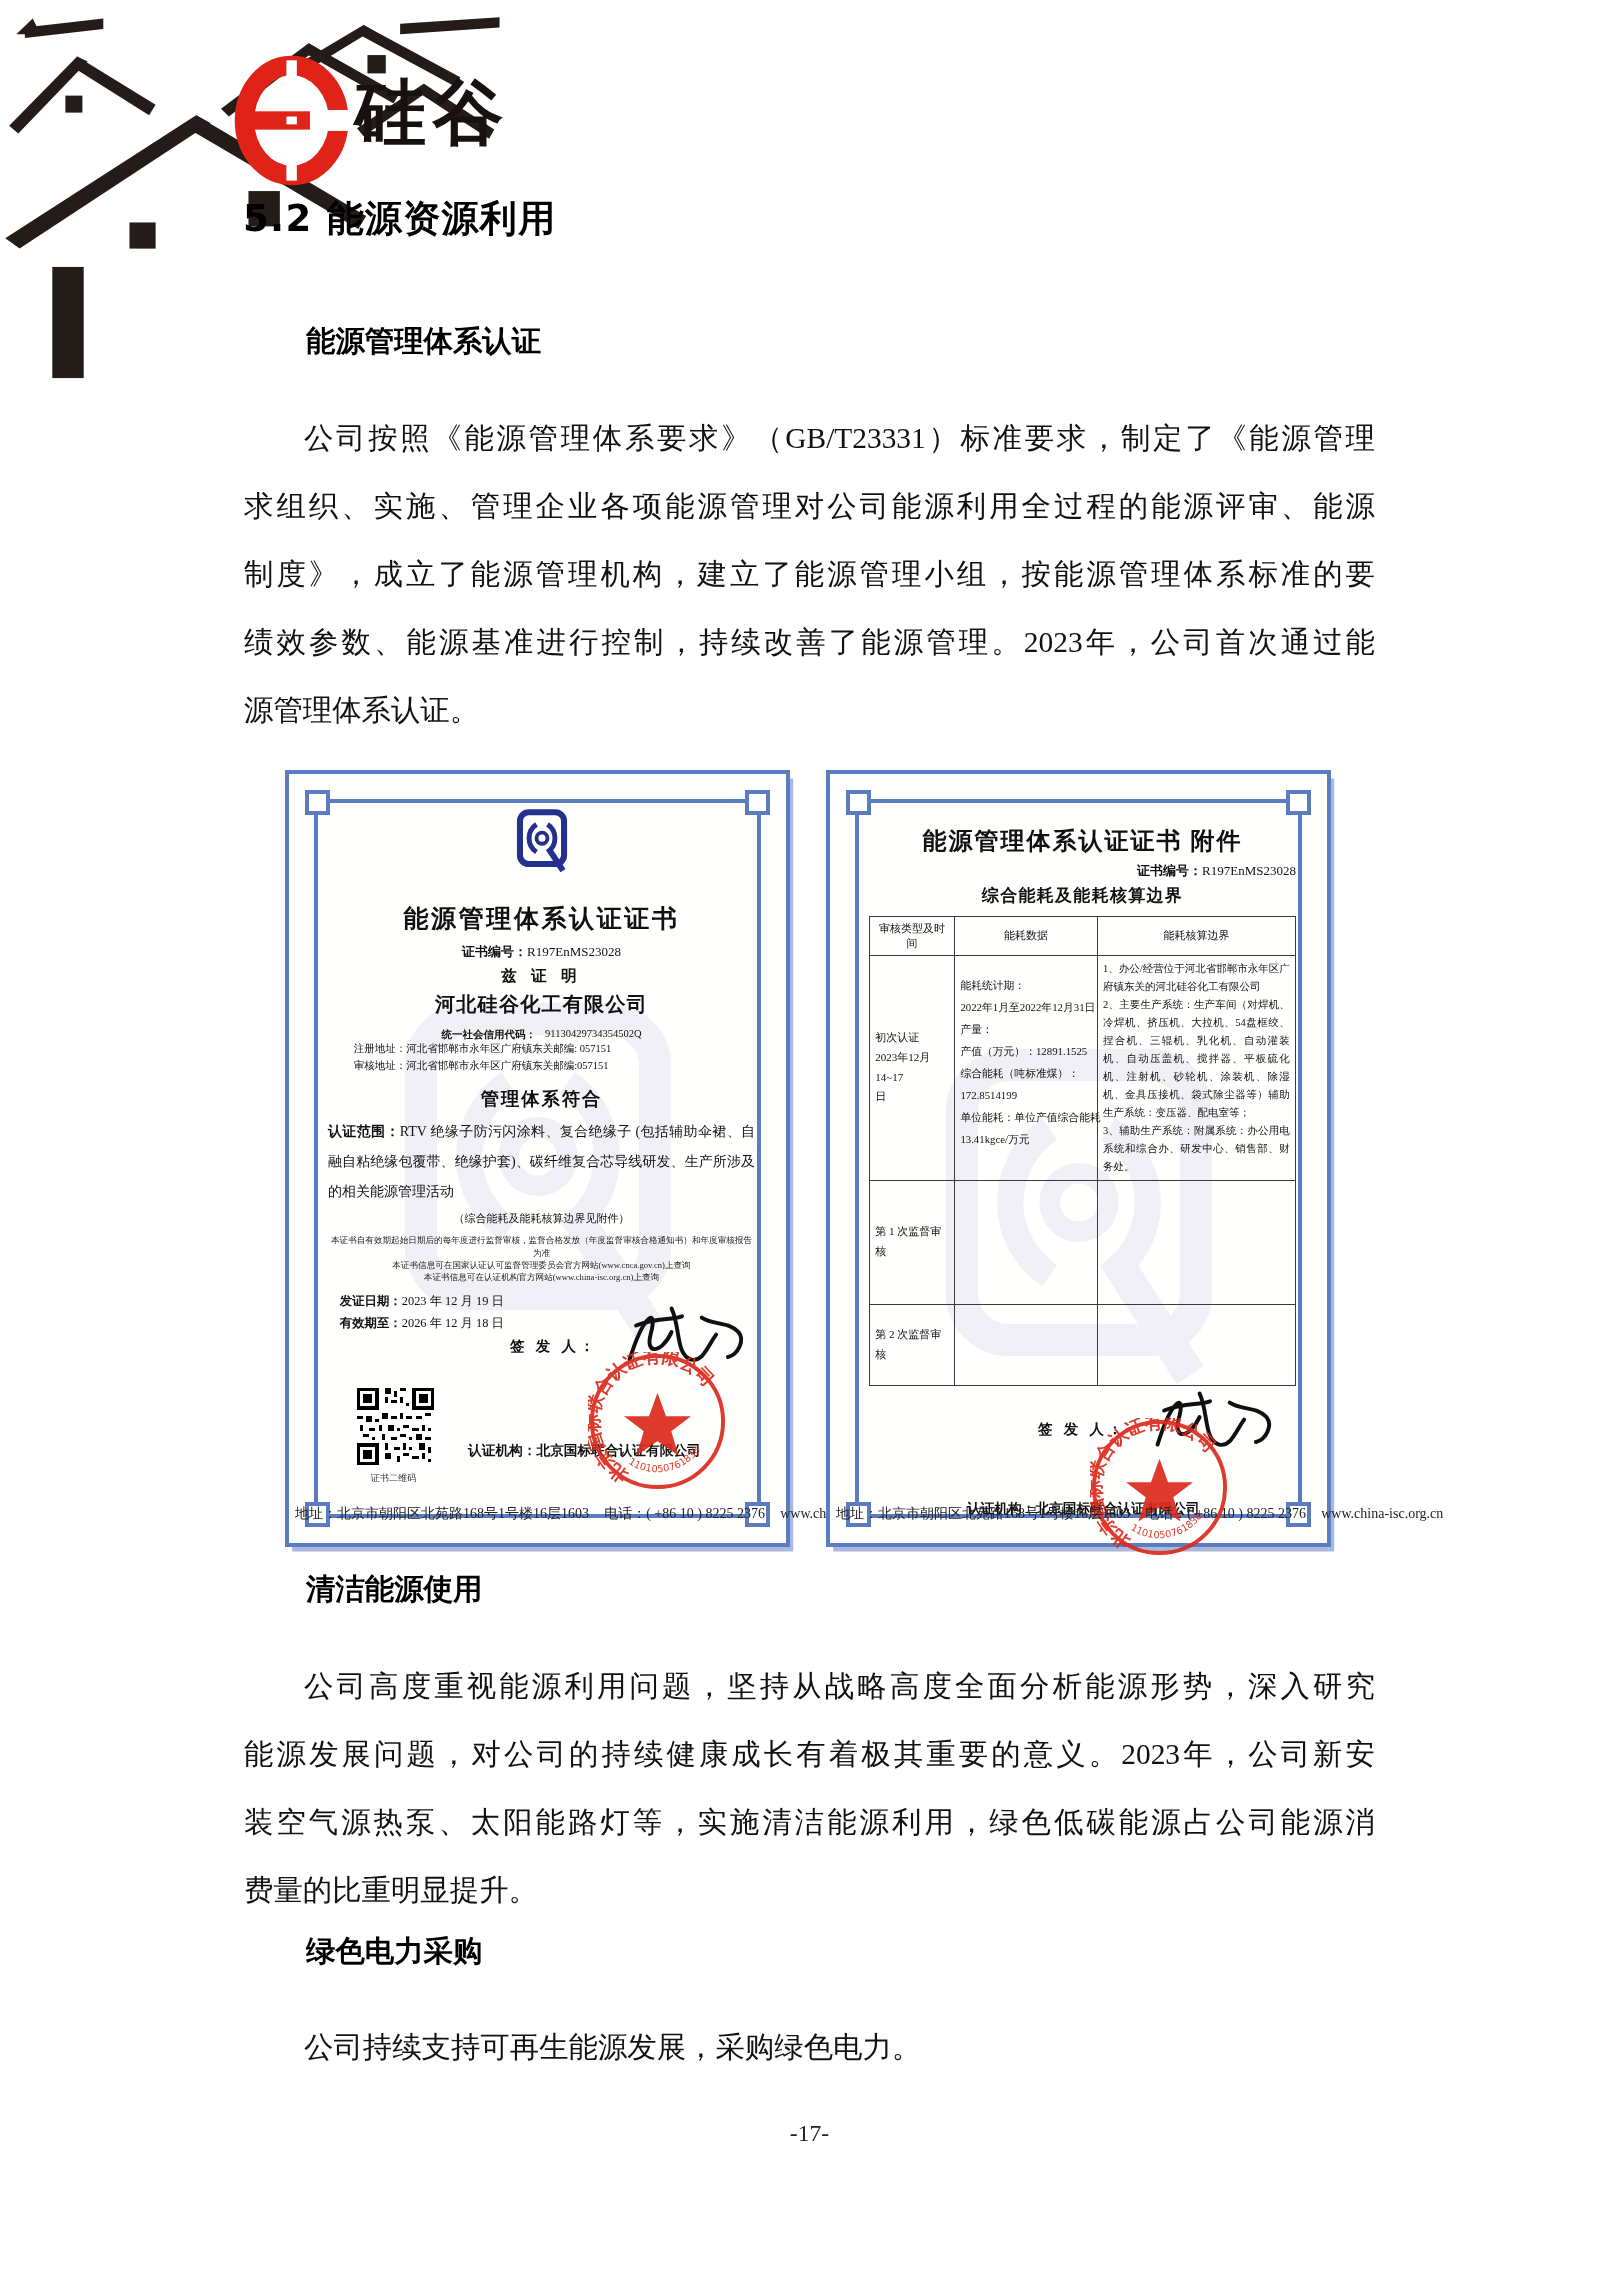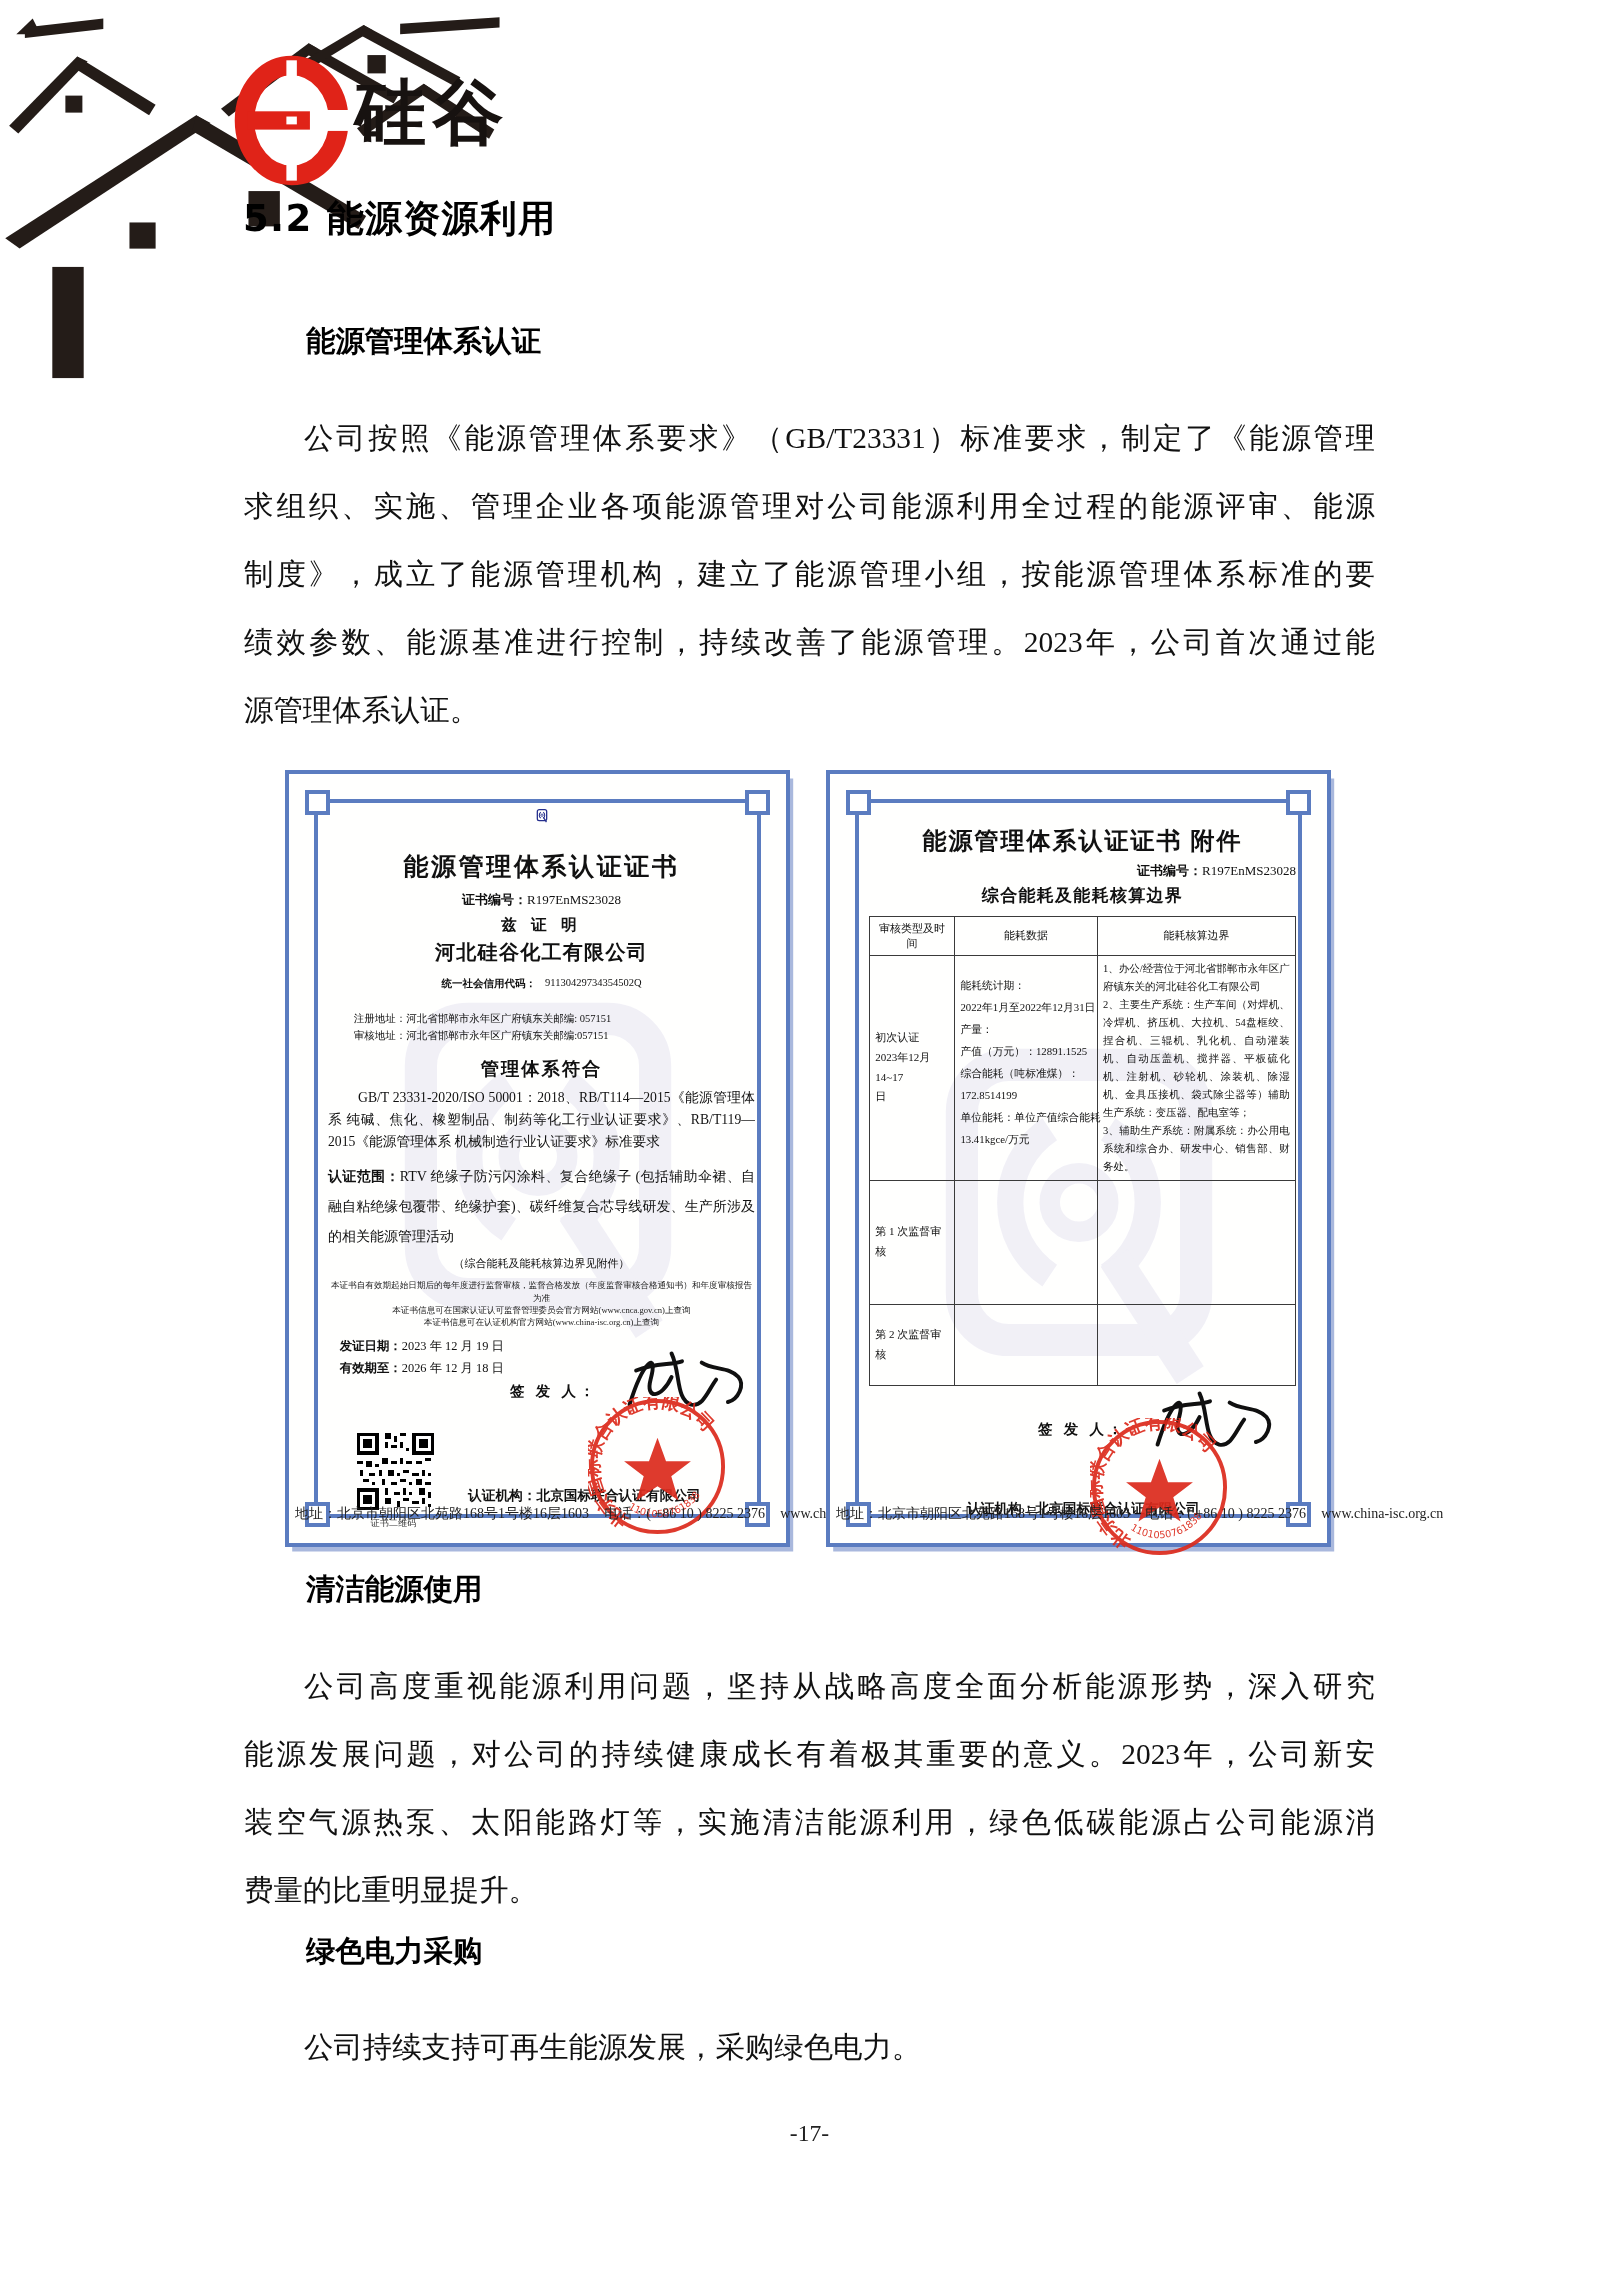--- a/index.html
+++ b/index.html
@@ -29,21 +29,21 @@
   .corner-sq.bl{left:15.7px;bottom:15.7px;} .corner-sq.br{right:15.7px;bottom:15.7px;}
   .watermark{position:absolute;left:50%;top:52%;transform:translate(-50%,-50%);opacity:0.09;pointer-events:none;}
   .cert-body{position:absolute;left:39px;top:0;width:427px;height:100%;display:flex;flex-direction:column;
              align-items:center;padding-top:35px;box-sizing:border-box;}
   .cert-logo{margin-bottom:15.7px;}
   .cert-title{font-size:25px;font-weight:bold;letter-spacing:2.6px;margin-bottom:7.9px;white-space:nowrap;margin-top:12px;}
   .cert-no{font-size:13px;margin-bottom:5.2px;}
   .cert-no .lbl{font-weight:bold;}
   .hereby{font-size:15.7px;font-weight:bold;letter-spacing:5.2px;margin-bottom:3.9px;}
   .company{font-size:20px;font-weight:bold;letter-spacing:1.3px;margin-bottom:10.5px;}
-  .info-line{width:96%;font-size:10.5px;margin-bottom:21px;display:flex;justify-content:center;gap:9.2px;}
+  .info-line{width:96%;font-size:10.5px;margin-bottom:0;display:flex;justify-content:center;gap:9.2px;}
   .info-line .lbl{font-weight:bold;}
   .addr-line{width:88%;font-size:10.5px;margin-bottom:3.3px;display:flex;}
   .conform{font-size:18.3px;font-weight:bold;letter-spacing:2px;margin:9.2px 0 6.5px 0;}
   .standards{width:100%;font-size:13.7px;line-height:22px;text-align:justify;text-indent:30px;margin-bottom:9.2px;}
   .scope{width:100%;font-size:14px;line-height:30px;text-align:justify;margin-bottom:3.9px;}
   .scope .lbl{font-weight:bold;}
   .attach-note{font-size:11px;margin-bottom:7.9px;}
   .fineprint{width:100%;text-align:center;font-size:8.6px;line-height:12.4px;color:#222;margin-bottom:5.2px;}
   .sig-zone{position:relative;width:100%;height:90px;flex:none;}
   .date-line{position:absolute;left:11.8px;font-size:12.4px;white-space:nowrap;}
@@ -158,21 +158,20 @@
       <div class="addr-line">
         <span><span class="lbl">注册地址：</span><span>河北省邯郸市永年区广府镇东关</span></span>
         <span>邮编: 057151</span>
       </div>
       <div class="addr-line">
         <span><span class="lbl">审核地址：</span><span>河北省邯郸市永年区广府镇东关</span></span>
         <span>邮编:057151</span>
       </div>
 
       <div class="conform">管理体系符合</div>
-      <div class="standards">GB/T 23331-2020/ISO 50001：2018、RB/T114—2015《能源管理体系 纯碱、焦化、橡塑制品、制药等化工行业认证要求》、RB/T119—2015《能源管理体系 机械制造行业认证要求》标准要求</div>
       <div class="scope">
         <span class="lbl">认证范围：</span><span>RTV 绝缘子防污闪涂料、复合绝缘子 (包括辅助伞裙、自融自粘绝缘包覆带、绝缘护套)、碳纤维复合芯导线研发、生产所涉及的相关能源管理活动</span>
       </div>
       <div class="attach-note">（综合能耗及能耗核算边界见附件）</div>
 
       <div class="fineprint">
         <div>本证书自有效期起始日期后的每年度进行监督审核，监督合格发放（年度监督审核合格通知书）和年度审核报告为准</div>
         <div>本证书信息可在国家认证认可监督管理委员会官方网站(www.cnca.gov.cn)上查询</div>
         <div>本证书信息可在认证机构官方网站(www.china-isc.org.cn)上查询</div>
       </div>

